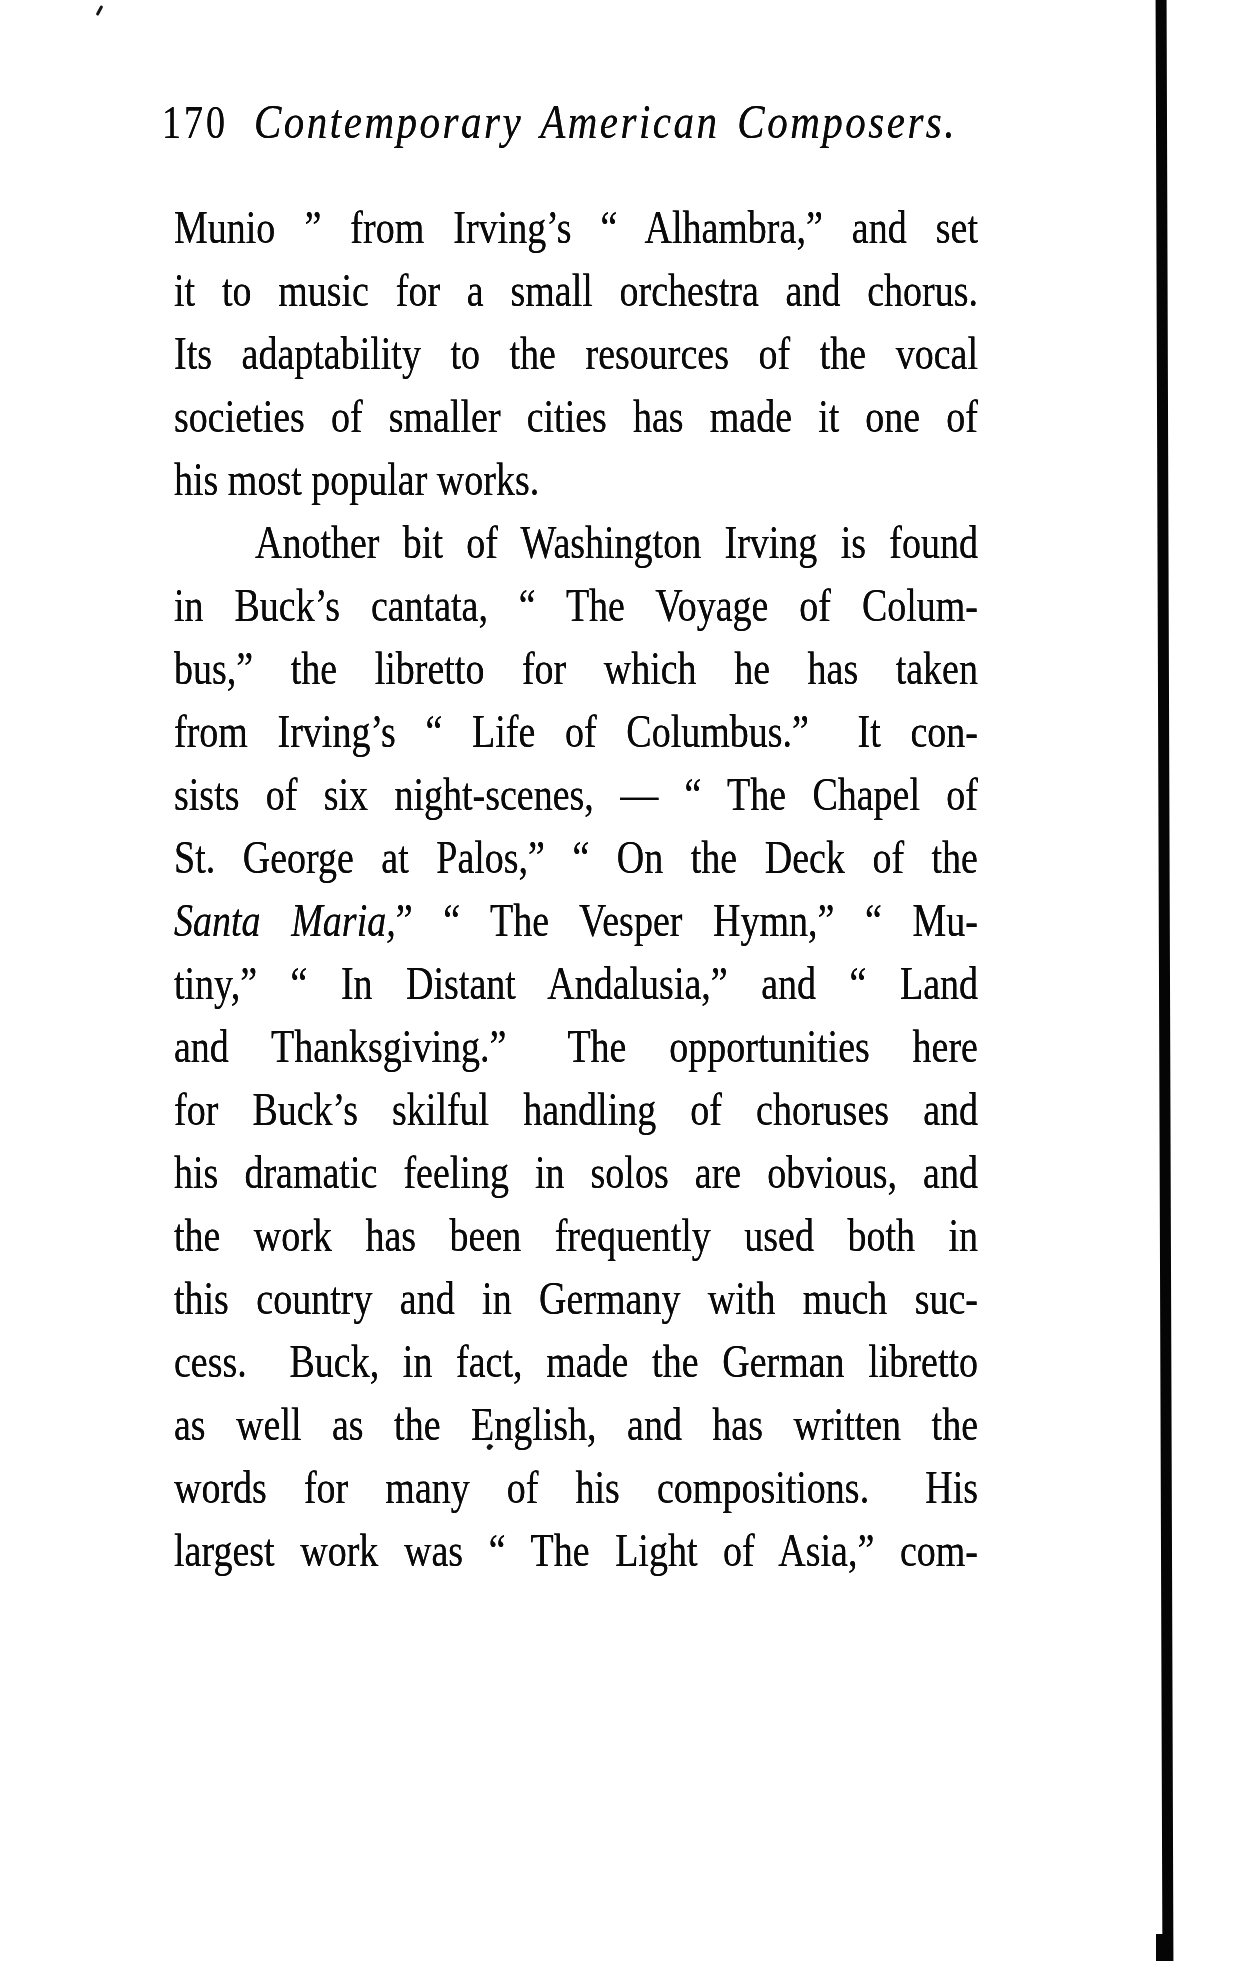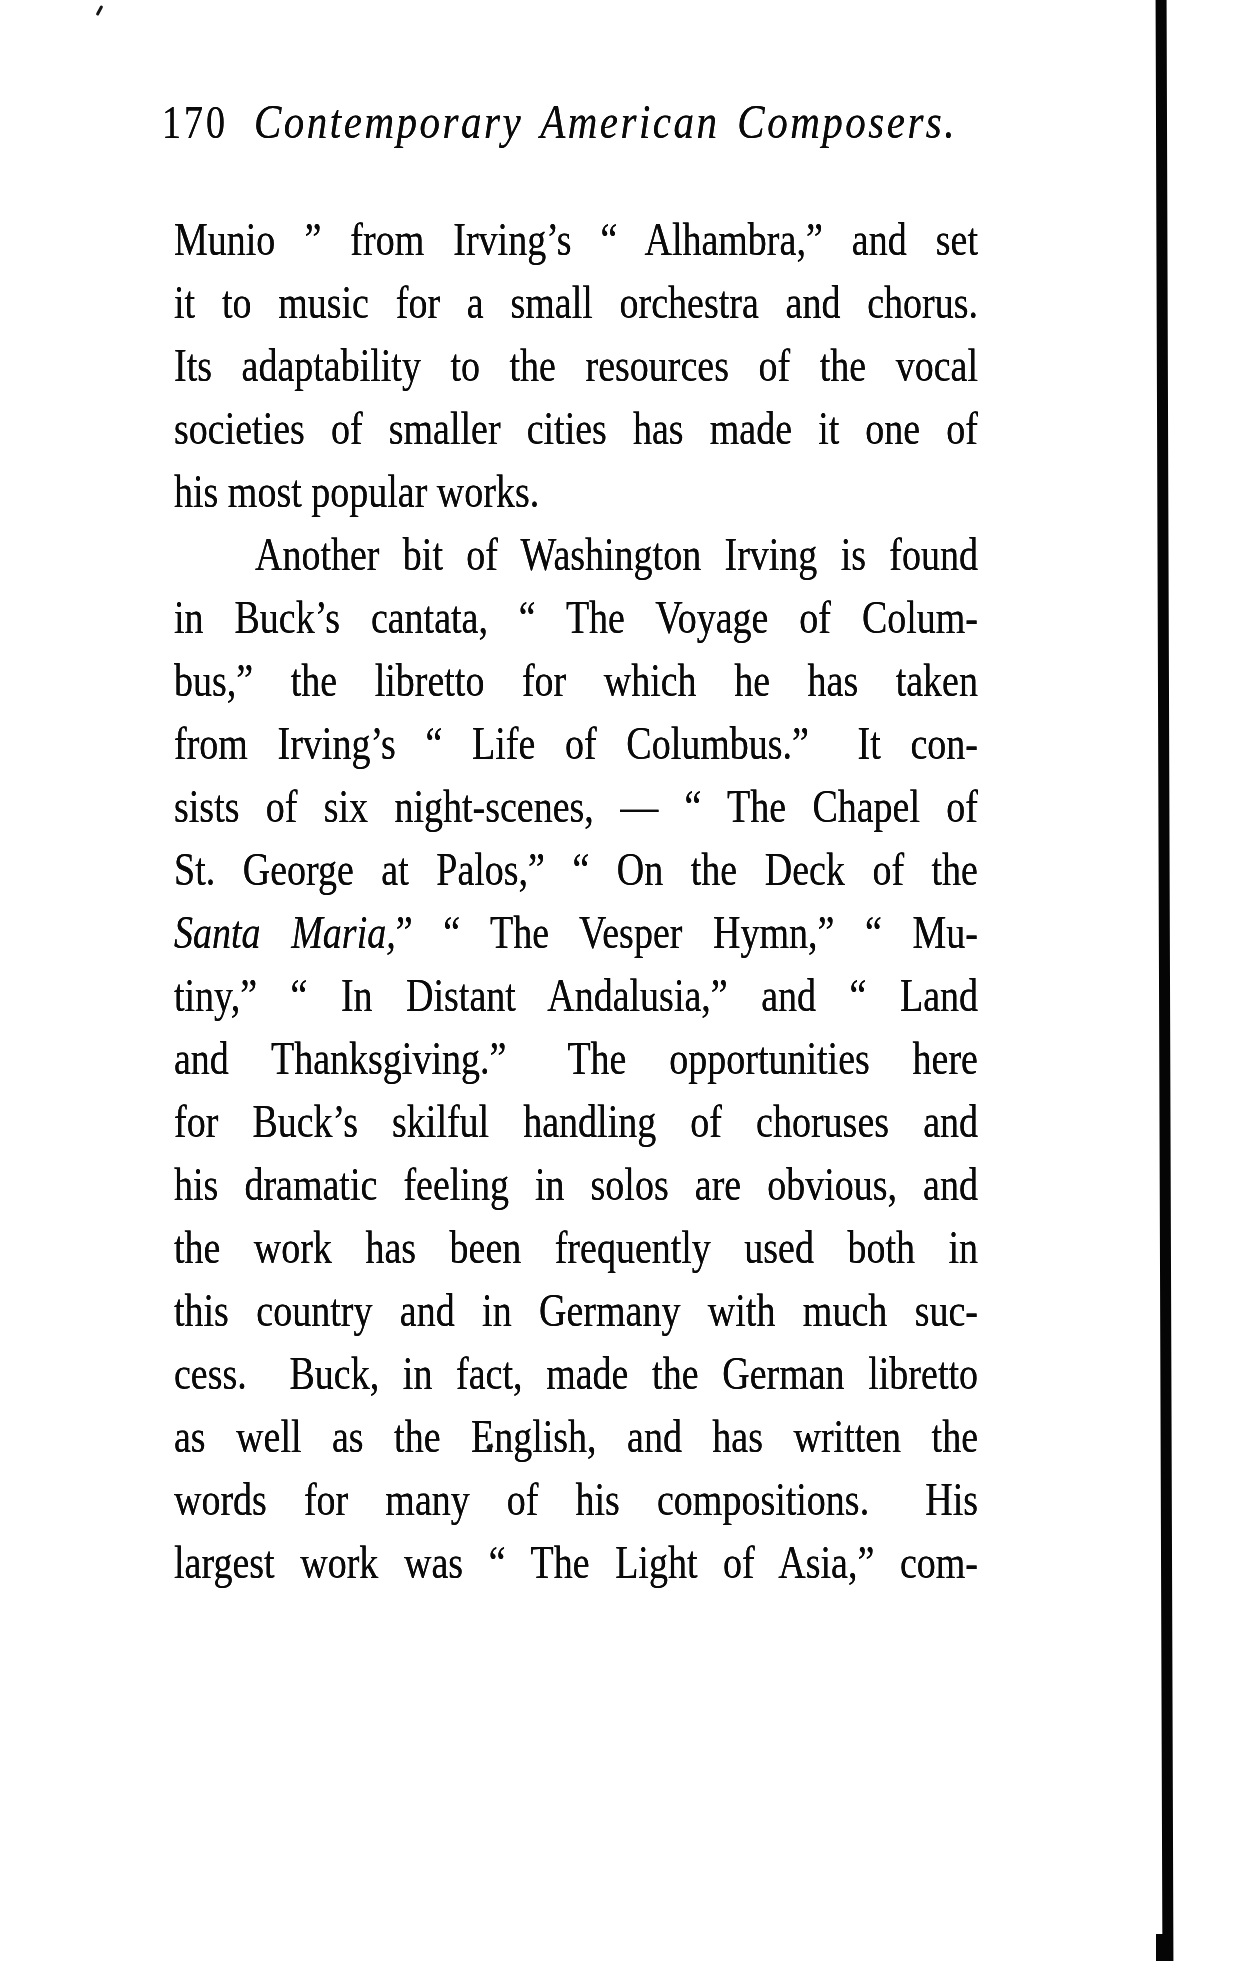--- a/index.html
+++ b/index.html
@@ -44,21 +44,21 @@
     word-spacing: 5px;
     transform: scaleY(1.2);
     transform-origin: left bottom;
     text-shadow: 0 0 0.6px #000;
   }
 
   
   .body-text {
     position: absolute;
     left: 174px;
-    top: 208px;
+    top: 196px;
     width: 804px;
   }
   .line {
     height: 63px;
     line-height: 63px;
     font-size: 38px;
     transform: scaleY(1.22);
     transform-origin: 50% 50%;
     text-shadow: 0 0 0.6px #000;
     box-sizing: border-box;

